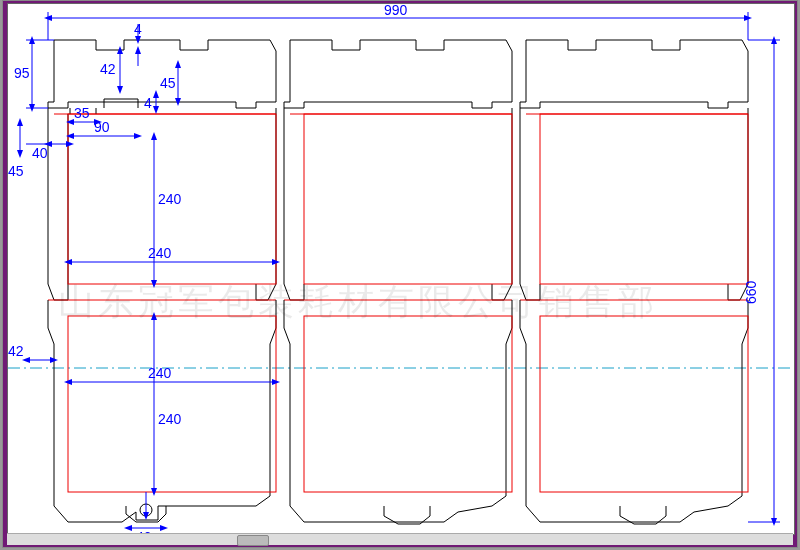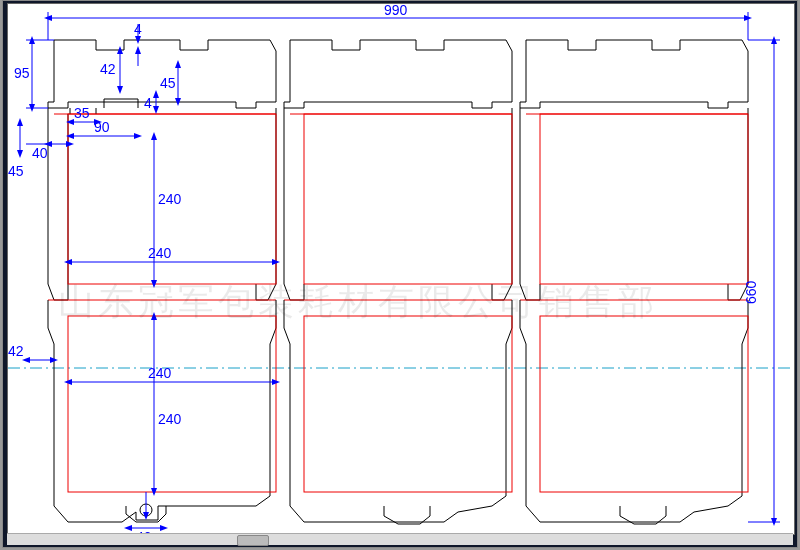--- a/index.html
+++ b/index.html
@@ -10,21 +10,21 @@
     background: #999;
     font-family: Arial, sans-serif;
     overflow: hidden;
   }
   .app-window {
     position: absolute;
     left: 2px;
     top: 0;
     width: 796px;
     height: 548px;
-    background: #0f172a;
+    background: #701a75;
     border: 1px solid #888;
     box-sizing: border-box;
   }
   .canvas {
     position: absolute;
     left: 4px;
     top: 2px;
     width: 786px;
     height: 530px;
     background: #fff;

